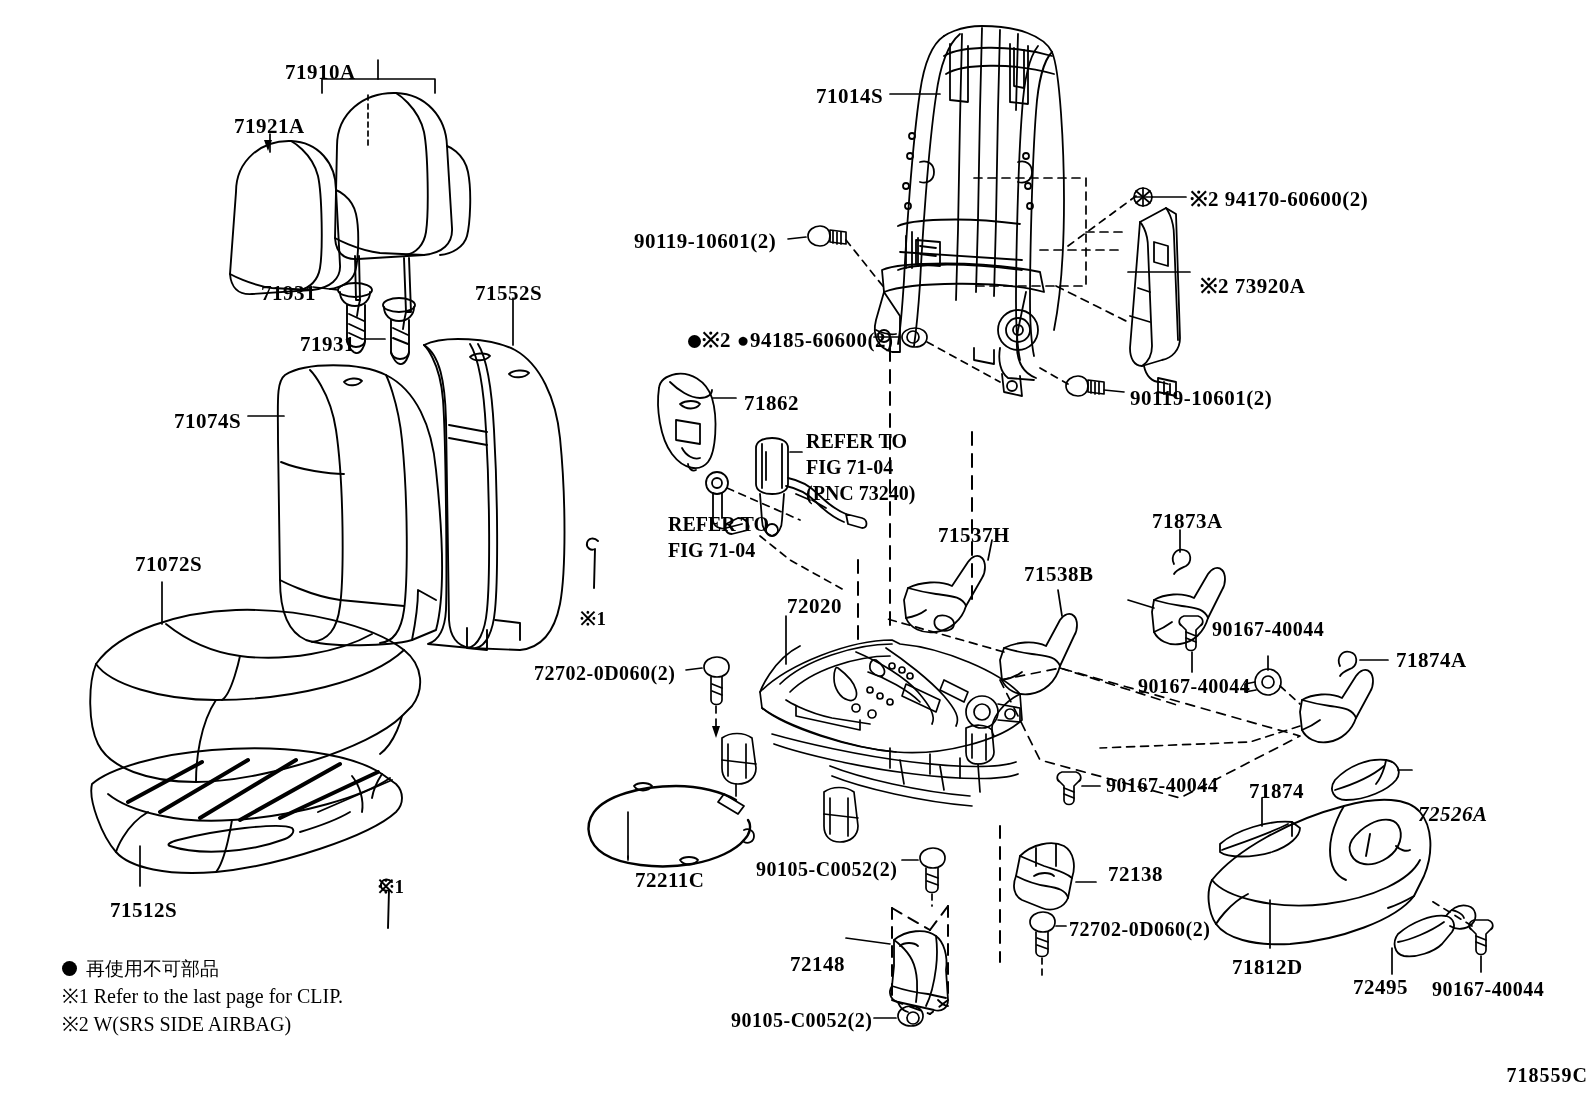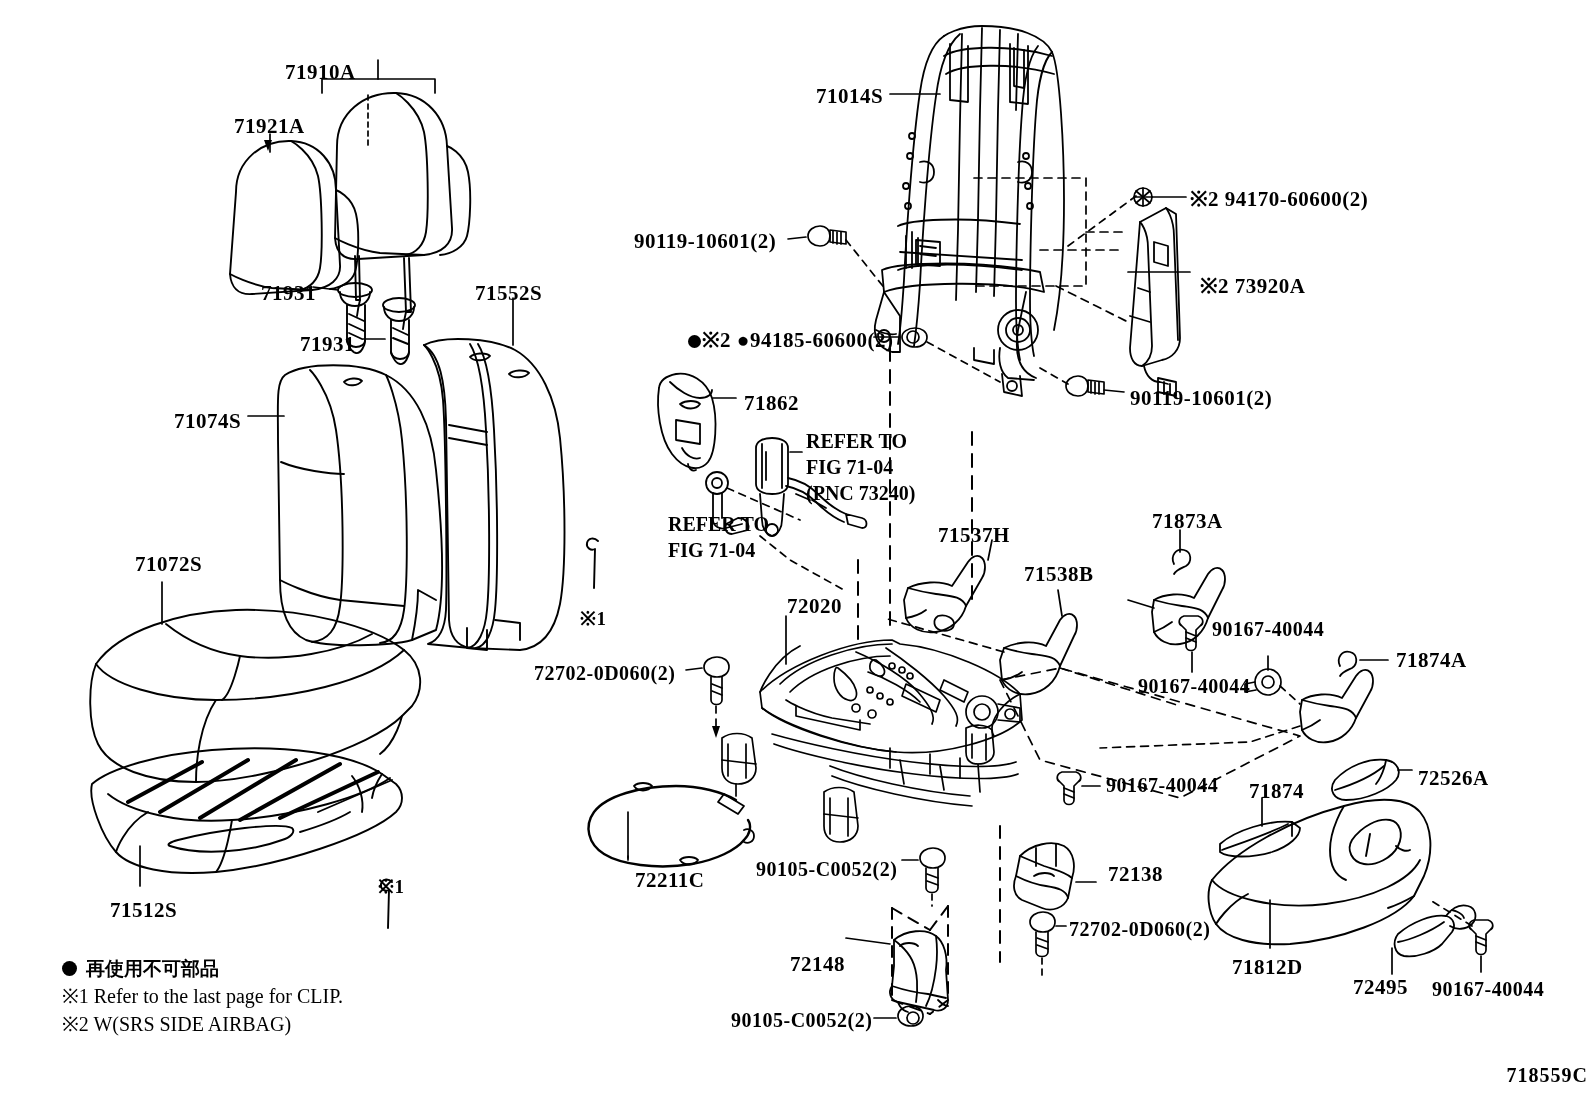--- a/index.html
+++ b/index.html
@@ -6,21 +6,21 @@
   body{width:1592px;height:1099px;position:relative;overflow:hidden;
        font-family:"Liberation Serif",serif;color:#000;}
   #sheet{position:absolute;inset:0;}
   svg.art{position:absolute;left:0;top:0;width:1592px;height:1099px;overflow:visible;}
   .lbl{position:absolute;font-family:"Liberation Serif",serif;font-weight:700;
        font-size:21px;letter-spacing:.5px;white-space:nowrap;line-height:1.18;}
   .lbl.sm{font-size:20px;}
   .legend{position:absolute;left:62px;top:955px;font-size:20px;line-height:1.42;font-weight:400;}
   .legend .row{display:flex;align-items:center;gap:9px;white-space:nowrap;}
   .legend .dot{width:15px;height:15px;border-radius:50%;background:#000;display:inline-block;flex:0 0 auto;}
-  .legend .jp{font-family:"DejaVu Sans",sans-serif;font-size:19px;font-weight:700;}
+  .legend .jp{font-family:"DejaVu Sans",sans-serif;font-size:19px;font-weight:400;}
   .legend .en{font-weight:700;font-size:21px;}
   .legend .note{font-weight:400;font-size:20px;}
   .dnum{position:absolute;right:4px;bottom:12px;font-size:20px;font-weight:700;letter-spacing:1px;}
   .ref{position:absolute;font-weight:700;font-size:20px;line-height:1.3;white-space:nowrap;}
   .bdot{display:inline-block;width:13px;height:13px;border-radius:50%;background:#000;
         vertical-align:-1px;margin:0 1px;}
 </style>
 </head>
 <body>
 
@@ -609,21 +609,21 @@
 </div>
 <div class="lbl" style="left:1130px;top:386px;">90119-10601(2)</div>
 <div class="lbl" style="left:744px;top:391px;">71862</div>
 <div class="lbl" style="left:938px;top:523px;">71537H</div>
 <div class="lbl" style="left:1024px;top:562px;">71538B</div>
 <div class="lbl" style="left:1152px;top:509px;">71873A</div>
 <div class="lbl sm" style="left:1212px;top:618px;">90167-40044</div>
 <div class="lbl sm" style="left:1138px;top:675px;">90167-40044</div>
 <div class="lbl" style="left:1396px;top:648px;">71874A</div>
 <div class="lbl sm" style="left:1106px;top:774px;">90167-40044</div>
-<div class="lbl" style="left:1418px;top:766px;">72526A</div>
+<div class="lbl" style="left:1418px;top:802px;font-style:italic;">72526A</div>
 <div class="lbl" style="left:1249px;top:779px;">71874</div>
 <div class="lbl" style="left:759px;top:594px;margin-left:28px;">72020</div>
 <div class="lbl sm" style="left:534px;top:662px;">72702-0D060(2)</div>
 <div class="lbl" style="left:594px;top:868px;margin-left:41px;">72211C</div>
 <div class="lbl sm" style="left:756px;top:858px;">90105-C0052(2)</div>
 <div class="lbl" style="left:1108px;top:862px;">72138</div>
 <div class="lbl sm" style="left:1069px;top:918px;">72702-0D060(2)</div>
 <div class="lbl" style="left:790px;top:952px;">72148</div>
 <div class="lbl sm" style="left:731px;top:1009px;">90105-C0052(2)</div>
 <div class="lbl" style="left:1232px;top:955px;">71812D</div>

